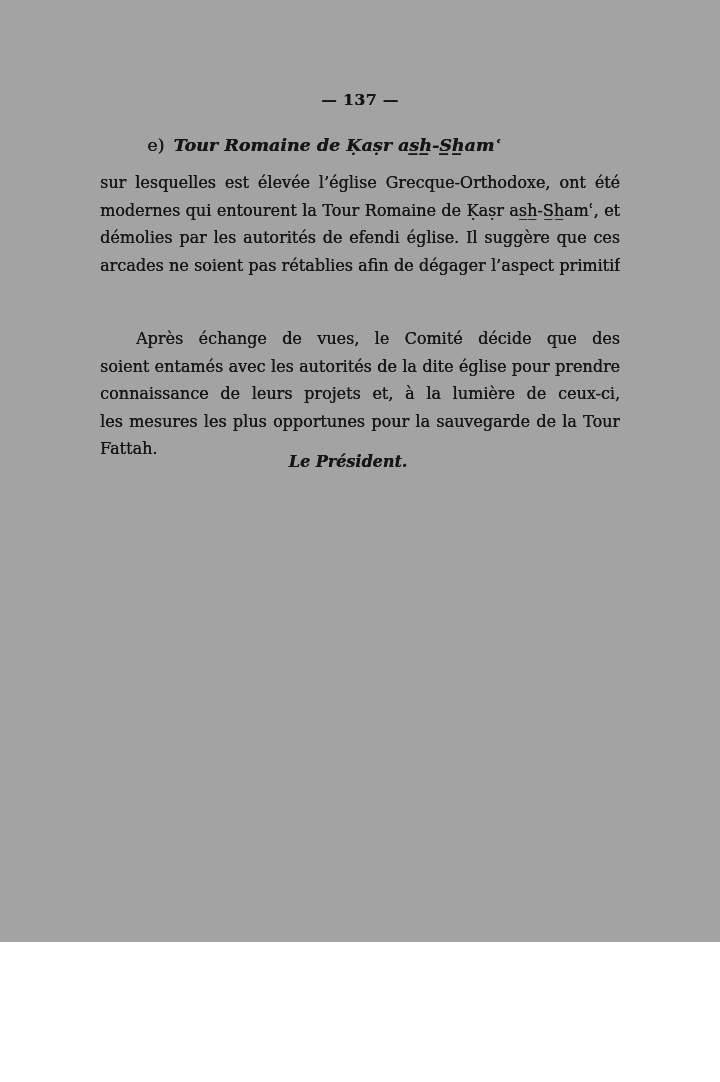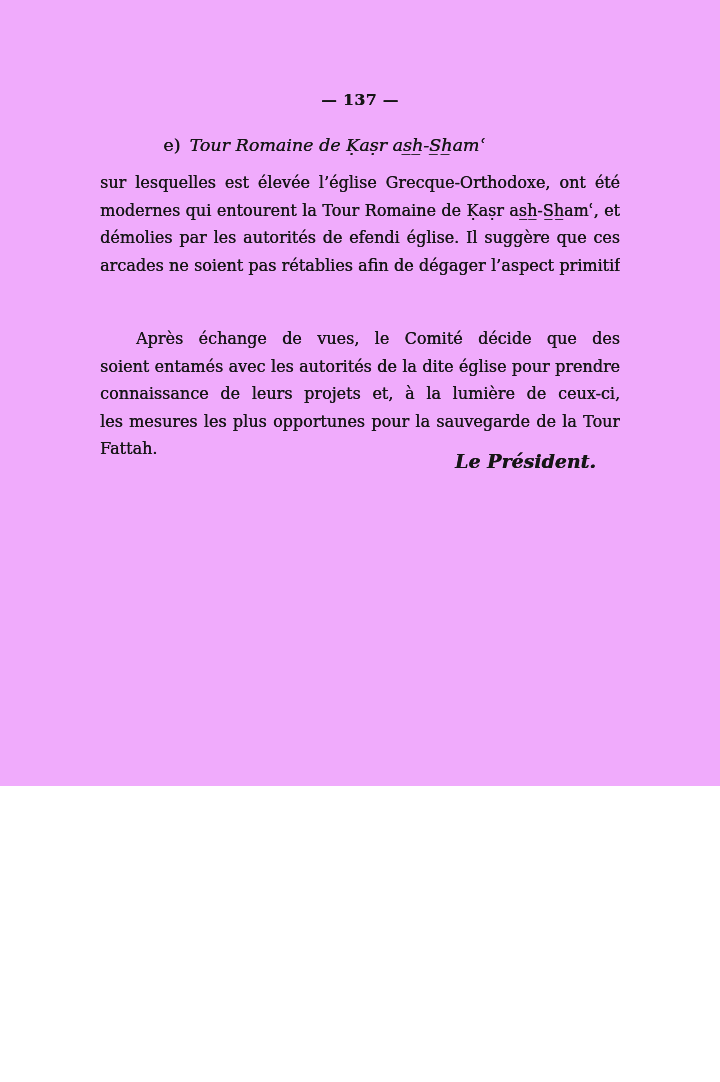--- a/index.html
+++ b/index.html
@@ -3,22 +3,22 @@
 <meta charset="utf-8">
 <style>
   html, body {
     margin: 0;
     padding: 0;
     background: #ffffff;
   }
   .page {
     position: relative;
     width: 720px;
-    height: 786px;
-    background: #f0abfc;
+    height: 942px;
+    background: #a3a3a3;
     color: #161616;
     font-family: "DejaVu Serif", "Liberation Serif", serif;
     text-shadow: 0.3px 0 0 currentColor; 
     overflow: hidden;
   }
   .page-number {
     position: absolute;
     top: 90px;
     left: 100px;
     width: 520px;
@@ -35,20 +35,21 @@
     text-align: center;
     font-size: 17.5px;
     white-space: nowrap;
   }
   .heading .heading-label {
     font-style: normal;
     margin-right: 9px;
   }
   .heading .heading-title {
     font-style: italic;
+    font-weight: bold;
   }
   .paragraph {
     position: absolute;
     left: 100px;
     width: 520px;
   }
   .paragraph-1 { top: 169px; }
   .paragraph-2 { top: 325px; }
   .text-line {
     font-size: 16px;
@@ -63,24 +64,24 @@
     text-align: left;
     text-align-last: left;
   }
   .signature {
     position: absolute;
     top: 448px;
     left: 100px;
     width: 520px;
     box-sizing: border-box;
     padding-right: 24px;
-    text-align: right;
+    text-align: center;
     font-style: italic;
     font-weight: bold;
-    font-size: 19px;
+    font-size: 16px;
     line-height: 27.6px;
   }
 </style>
 </head>
 <body>
 
 <div class="page">
 
   <div class="page-number">— 137 —</div>
 

